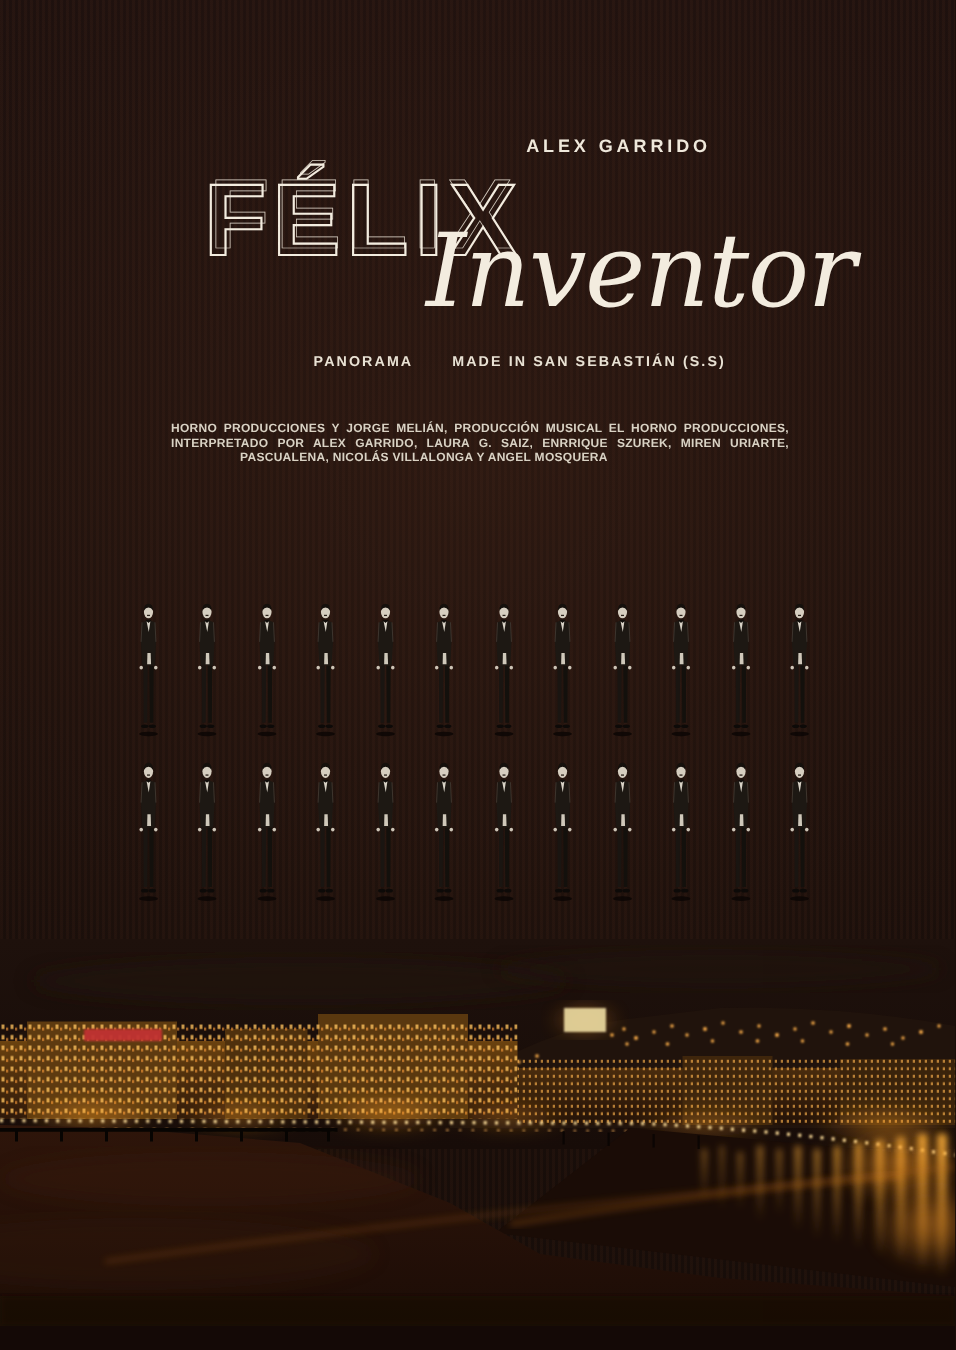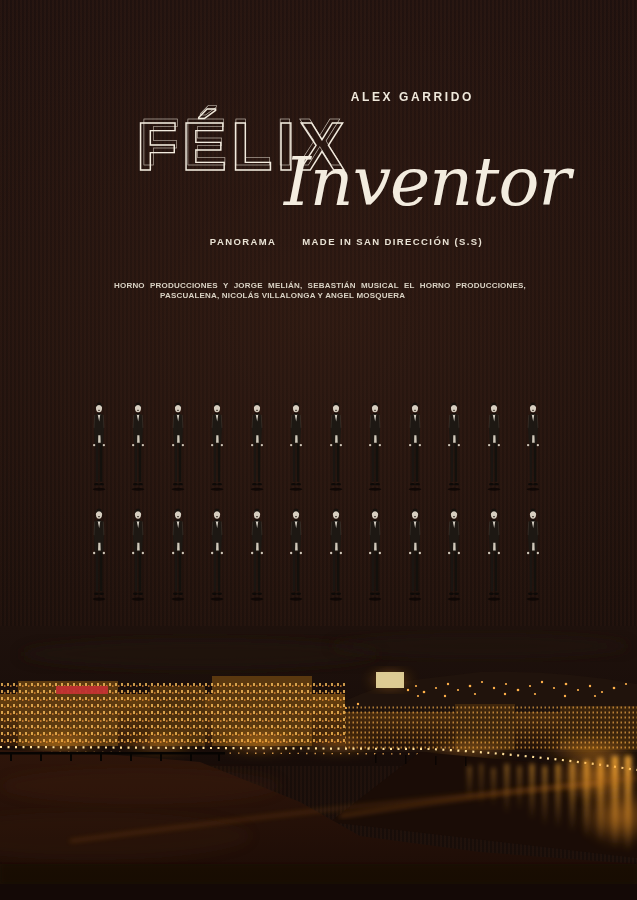--- a/index.html
+++ b/index.html
@@ -53,25 +53,26 @@
     <g fill="none" stroke="#f3ecdf" font-family="'Liberation Sans',sans-serif" font-weight="bold">
       <text x="2" y="72" font-size="68" letter-spacing="4" stroke-width="1.4">FÉLIX</text>
       <text x="2" y="72" font-size="68" letter-spacing="4" stroke-width="0.5" opacity="0.85" transform="translate(3.5,-2.5) scale(0.97)">FÉLIX</text>
     </g>
   </svg>
 
   <div class="inventor">Inventor</div>
 
   <div class="tagline">
     <span>PANORAMA</span>
-    <span>MADE IN SAN DIRECCIÓN (S.S)</span>
+    <span>MADE IN SAN SEBASTIÁN (S.S)</span>
   </div>
 
   <div class="credits">
-      <div class="credit-line">HORNO PRODUCCIONES Y JORGE MELIÁN, SEBASTIÁN MUSICAL EL HORNO PRODUCCIONES,</div>
+      <div class="credit-line">HORNO PRODUCCIONES Y JORGE MELIÁN, PRODUCCIÓN MUSICAL EL HORNO PRODUCCIONES,</div>
+      <div class="credit-line">INTERPRETADO POR ALEX GARRIDO, LAURA G. SAIZ, ENRRIQUE SZUREK, MIREN URIARTE,</div>
       <div class="credit-line last">PASCUALENA, NICOLÁS VILLALONGA Y ANGEL MOSQUERA</div>
     </div>
 
   <div class="figures-row row-1">
   <svg viewBox="0 0 20 100" preserveAspectRatio="none">
     <ellipse cx="10" cy="96" rx="7" ry="1.6" fill="#0a0504" opacity="0.8"></ellipse>
     <path d="M6.2,47 L9.4,47 L9.0,88 L6.4,88 Z" fill="#1a1511"></path>
     <path d="M10.6,47 L13.8,47 L13.6,88 L11.0,88 Z" fill="#13100c"></path>
     <ellipse cx="7.2" cy="90.5" rx="2.7" ry="1.3" fill="#0d0a08"></ellipse>
     <ellipse cx="12.8" cy="90.5" rx="2.7" ry="1.3" fill="#0d0a08"></ellipse>

